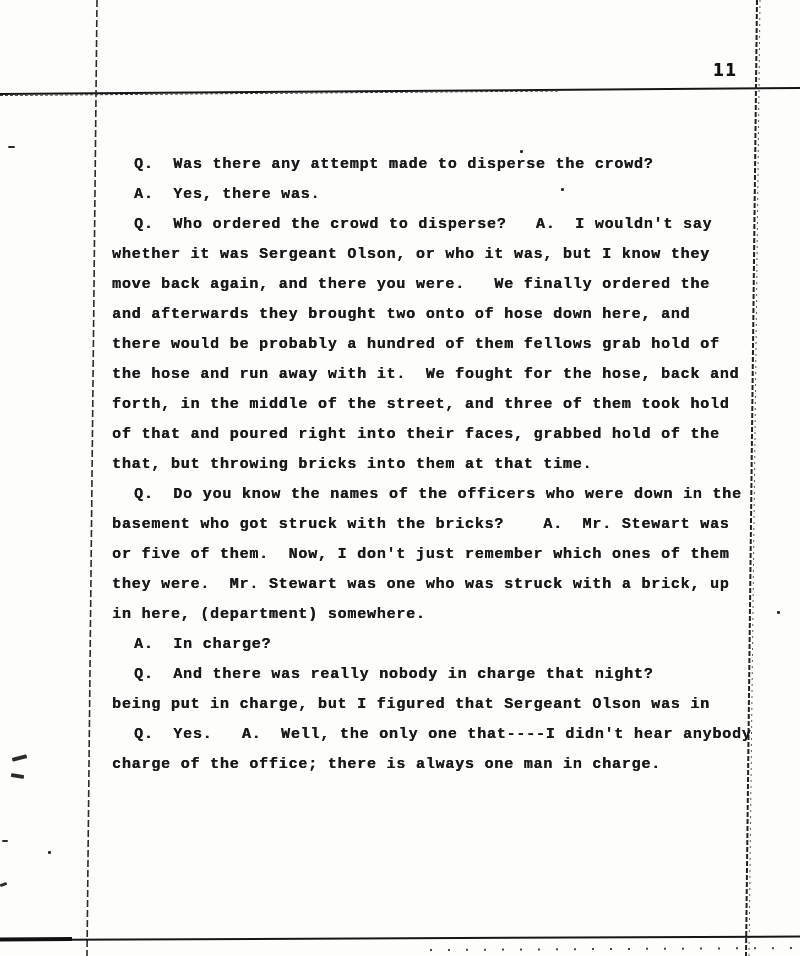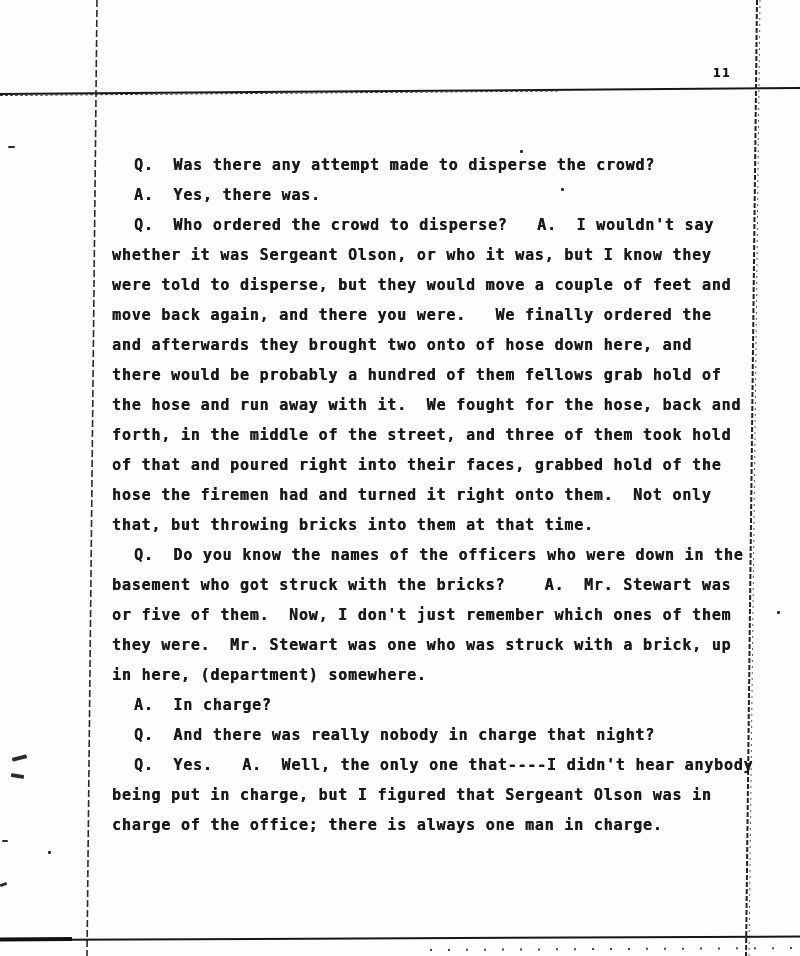--- a/index.html
+++ b/index.html
@@ -8,26 +8,25 @@
     width: 800px;
     height: 956px;
     background: #fdfdfc;
     overflow: hidden;
     font-family: "DejaVu Sans Mono", monospace;
   }
   .page-number {
     position: absolute;
     left: 713px;
     top: 60px;
-    font-size: 12px;
+    font-size: 17px;
     font-weight: bold;
     letter-spacing: 2px;
     color: #121212;
     text-shadow: 0.4px 0 currentColor;
-    margin-top: 6px;
   }
   .transcript {
     position: absolute;
     left: 112px;
     top: 150px;
     width: 650px;
     color: #1a1a1a;
     font-size: 15px;
     font-weight: bold;
   }
@@ -70,43 +69,41 @@
     <line x1="757" y1="0" x2="746" y2="956" stroke="#222222" stroke-width="2" stroke-dasharray="5 2"></line>
     <line x1="760" y1="0" x2="749" y2="956" stroke="#555555" stroke-width="1" stroke-dasharray="2 4"></line>
 
     <line x1="0" y1="940" x2="800" y2="936.5" stroke="#161616" stroke-width="2"></line>
     <line x1="0" y1="939.5" x2="72" y2="939" stroke="#111111" stroke-width="4"></line>
     <line x1="430" y1="950" x2="800" y2="948" stroke="#4a4a4a" stroke-width="2" stroke-dasharray="2 16"></line>
   </svg>
 
   <div class="page-number">11</div>
 
-  <div class="transcript" style="color: rgb(26, 26, 26);">
+  <div class="transcript" style="color: rgb(26, 26, 26); font-family: Liberation Mono, monospace;">
       <div class="line indent">Q.  Was there any attempt made to disperse the crowd?</div>
       <div class="line indent">A.  Yes, there was.</div>
       <div class="line indent">Q.  Who ordered the crowd to disperse?   A.  I wouldn't say</div>
       <div class="line">whether it was Sergeant Olson, or who it was, but I know they</div>
-      <div class="line">were told to disperse, but they would move a couple of feet and</div>
       <div class="line">move back again, and there you were.   We finally ordered the</div>
       <div class="line">and afterwards they brought two onto of hose down here, and</div>
       <div class="line">there would be probably a hundred of them fellows grab hold of</div>
       <div class="line">the hose and run away with it.  We fought for the hose, back and</div>
       <div class="line">forth, in the middle of the street, and three of them took hold</div>
       <div class="line">of that and poured right into their faces, grabbed hold of the</div>
-      <div class="line">hose the firemen had and turned it right onto them.  Not only</div>
       <div class="line">that, but throwing bricks into them at that time.</div>
       <div class="line indent">Q.  Do you know the names of the officers who were down in the</div>
       <div class="line">basement who got struck with the bricks?    A.  Mr. Stewart was</div>
       <div class="line">or five of them.  Now, I don't just remember which ones of them</div>
       <div class="line">they were.  Mr. Stewart was one who was struck with a brick, up</div>
       <div class="line">in here, (department) somewhere.</div>
       <div class="line indent">A.  In charge?</div>
       <div class="line indent">Q.  And there was really nobody in charge that night?</div>
+      <div class="line">being put in charge, but I figured that Sergeant Olson was in</div>
       <div class="line indent">Q.  Yes.   A.  Well, the only one that----I didn't hear anybody</div>
-      <div class="line">being put in charge, but I figured that Sergeant Olson was in</div>
       <div class="line">charge of the office; there is always one man in charge.</div>
     </div>
 
   <div class="speck s1"></div>
   <div class="speck s2"></div>
   <div class="speck s3"></div>
   <div class="speck s4"></div>
   <div class="speck s5"></div>
   <div class="speck s6"></div>
   <div class="speck s7"></div>

